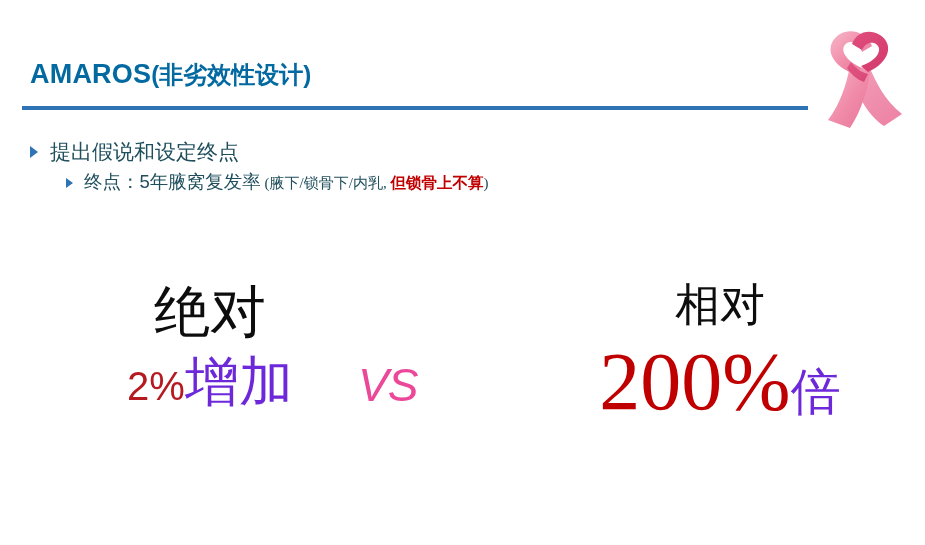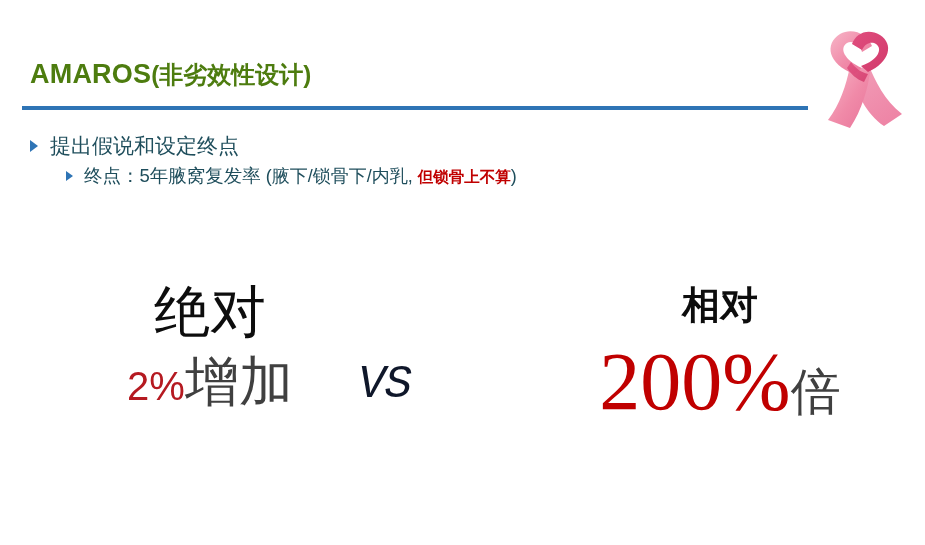--- a/index.html
+++ b/index.html
@@ -24,21 +24,21 @@
   }
 
   
   .slide-title {
     position: absolute;
     left: 30px;
     top: 57px;
     font-size: 27px;
     line-height: 34px;
     white-space: nowrap;
-    color: #4d7c0f;
+    color: #0369a1;
   }
   .slide-title .title-main {
     font-weight: bold;
     letter-spacing: 0.2px;
   }
   .slide-title .title-sub {
     font-weight: bold;
     font-size: 24px;
   }
 
@@ -57,21 +57,21 @@
     left: 806px;
     top: 22px;
     width: 112px;
     height: 108px;
   }
 
   
   .bullets {
     position: absolute;
     left: 28px;
-    top: 131px;
+    top: 137px;
     width: 700px;
   }
   .bullet-l1 {
     position: relative;
     padding-left: 22px;
     font-size: 21px;
     line-height: 29px;
     color: #1F4E5C;
     white-space: nowrap;
   }
@@ -93,21 +93,22 @@
     border-style: solid;
     border-width: 6px 0 6px 8px;
     border-color: transparent transparent transparent #2E74B5;
     transform: translateY(-50%);
   }
   .bullet-l2 .tri {
     border-width: 5px 0 5px 7px;
     left: 2px;
   }
   .note {
-    font-size: 18px;
+    font-size: 15px;
+    font-family: Liberation Serif, serif;
   }
   .note-red {
     font-size: 15.5px;
     color: #C00000;
     font-weight: bold;
   }
 
   
   .compare {
     position: absolute;
@@ -135,23 +136,22 @@
     width: 400px;
   }
 
   .word-top {
     font-size: 56px;
     line-height: 66px;
     font-weight: normal;
     color: #0d0d0d;
   }
   .col-right .word-top {
-    font-size: 38px;
+    font-size: 45px;
     line-height: 68px;
-    font-weight: bold;
   }
 
   .word-bottom {
     line-height: 72px;
     white-space: nowrap;
   }
   .col-left .word-bottom { font-size: 54px; }
   .col-right .word-bottom {
     font-size: 54px;
     line-height: 86px;
@@ -162,37 +162,36 @@
   }
   .col-left .num {
     font-size: 40px;
   }
   .col-right .num {
     font-size: 82px;
     color: #C00000;
     font-family: Liberation Serif, serif;
   }
   .unit {
-    color: #404040;
+    color: #6d28d9;
   }
   .col-right .unit {
     font-size: 50px;
   }
 
   .vs {
     position: absolute;
     left: 358px;
     top: 78px;
     font-size: 46px;
     line-height: 56px;
     font-weight: normal;
     font-style: italic;
-    color: #0f172a;
+    color: #ec4899;
     letter-spacing: -1px;
-    font-family: Liberation Mono, monospace;
   }
 </style>
 </head>
 <body>
 
 <div class="slide">
 
   <div class="slide-title">
     <span class="title-main">AMAROS</span><span class="title-sub">(非劣效性设计)</span>
   </div>

